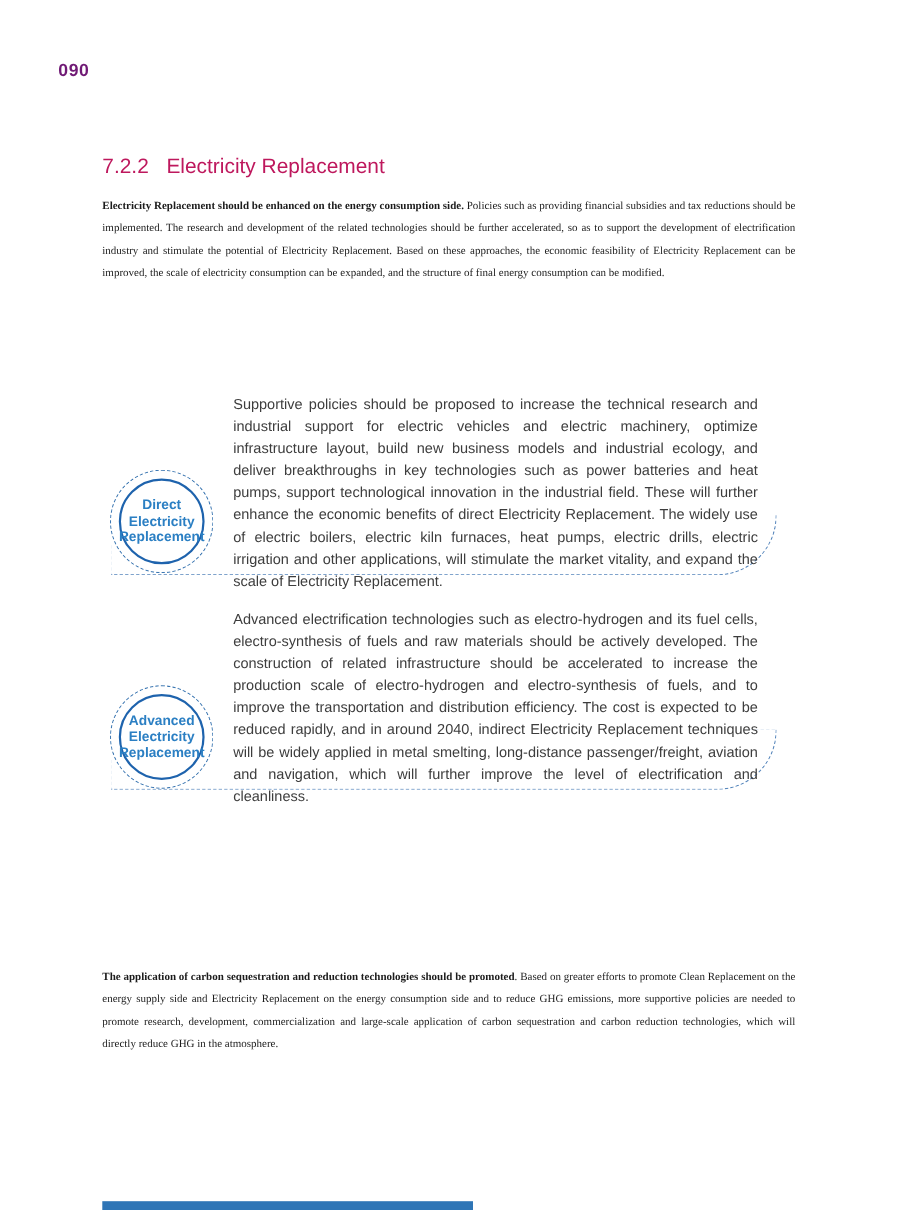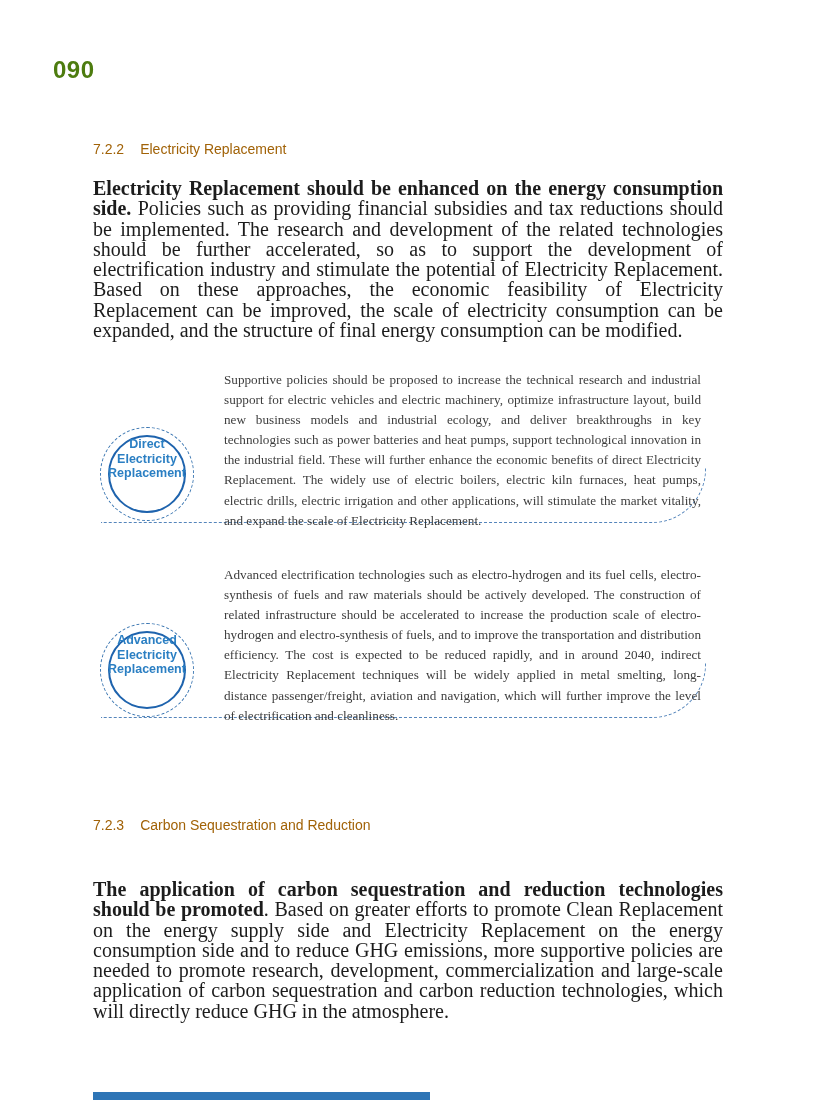--- a/index.html
+++ b/index.html
@@ -5,57 +5,57 @@
   html,body{margin:0;padding:0;background:#ffffff;}
   .page{
     position:relative;
     width:816px;height:1100px;
     background:#ffffff;
     overflow:hidden;
     font-family:"Liberation Sans", sans-serif;
   }
   .page-number{
     position:absolute;left:53px;top:56px;
-    font-size:24px;font-weight:bold;color:#4d7c0f;
+    font-size:16px;font-weight:bold;color:#701a75;
     letter-spacing:0.5px;
   }
   .section-heading{
     position:absolute;left:93px;
-    font-size:14px;color:#a16207;font-weight:400;
+    font-size:19px;color:#be185d;font-weight:400;
   }
   .section-heading .num{margin-right:16px;}
   .body-para{
     position:absolute;left:93px;width:630px;
     font-family:"Liberation Serif", serif;
-    font-size:20px;line-height:20.3px;color:#1c1c1c;
+    font-size:10px;line-height:20.3px;color:#1c1c1c;
     text-align:justify;margin:0;
   }
   .body-para .lead{font-weight:bold;}
   .callout{position:absolute;left:93px;width:640px;height:180px;}
   .callout-text{
     position:absolute;left:119px;top:6px;width:477px;
     font-size:13.2px;line-height:20.1px;color:#3d3d3d;
-    text-align:justify;margin:12px;font-family:Liberation Serif, serif;
+    text-align:justify;margin:0;
   }
   .callout-frame{
     position:absolute;left:8px;top:116px;width:604px;height:54px;
     border-bottom:1px dashed #5585bb;
     border-right:1px dashed #5585bb;
     border-bottom-right-radius:54px;
   }
   .badge-outer{
     position:absolute;left:7px;width:94px;height:94px;
     border:1px dashed #3c77b2;border-radius:50%;
     background:#ffffff;box-sizing:border-box;
   }
   .badge-inner{
     position:absolute;left:7px;top:7px;right:7px;bottom:7px;
     border:2.5px solid #1e63ad;border-radius:50%;
     background:#ffffff;box-sizing:border-box;
-    display:flex;flex-direction:column;align-items:center;
+    display:flex;flex-direction:column;align-items:center;justify-content:center;
     text-align:center;
     font-size:12.5px;font-weight:bold;color:#2b7fc3;line-height:14.5px;
   }
   .footer-bar{
     position:absolute;left:93px;top:1092px;width:337px;height:8px;
     background:#2e75b6;
   }
 </style>
 </head>
 <body>
@@ -89,23 +89,20 @@
     <p class="callout-text">Advanced electrification technologies such as electro-hydrogen and its fuel cells, electro-synthesis of fuels and raw materials should be actively developed. The construction of related infrastructure should be accelerated to increase the production scale of electro-hydrogen and electro-synthesis of fuels, and to improve the transportation and distribution efficiency. The cost is expected to be reduced rapidly, and in around 2040, indirect Electricity Replacement techniques will be widely applied in metal smelting, long-distance passenger/freight, aviation and navigation, which will further improve the level of electrification and cleanliness.</p>
     <div class="badge-outer" style="top:76px;">
       <div class="badge-inner">
         <span>Advanced</span>
         <span>Electricity</span>
         <span>Replacement</span>
       </div>
     </div>
   </div>
 
-  <div class="section-heading" style="top:817px;">
-    <span class="num">7.2.3</span><span>Carbon Sequestration and Reduction</span>
-  </div>
 
   <p class="body-para" style="top:879px;">
     <span class="lead">The application of carbon sequestration and reduction technologies should be promoted</span><span>. Based on greater efforts to promote Clean Replacement on the energy supply side and Electricity Replacement on the energy consumption side and to reduce GHG emissions, more supportive policies are needed to promote research, development, commercialization and large-scale application of carbon sequestration and carbon reduction technologies, which will directly reduce GHG in the atmosphere.</span>
   </p>
 
   <div class="footer-bar"></div>
 
 </div>
 
 </body></html>

